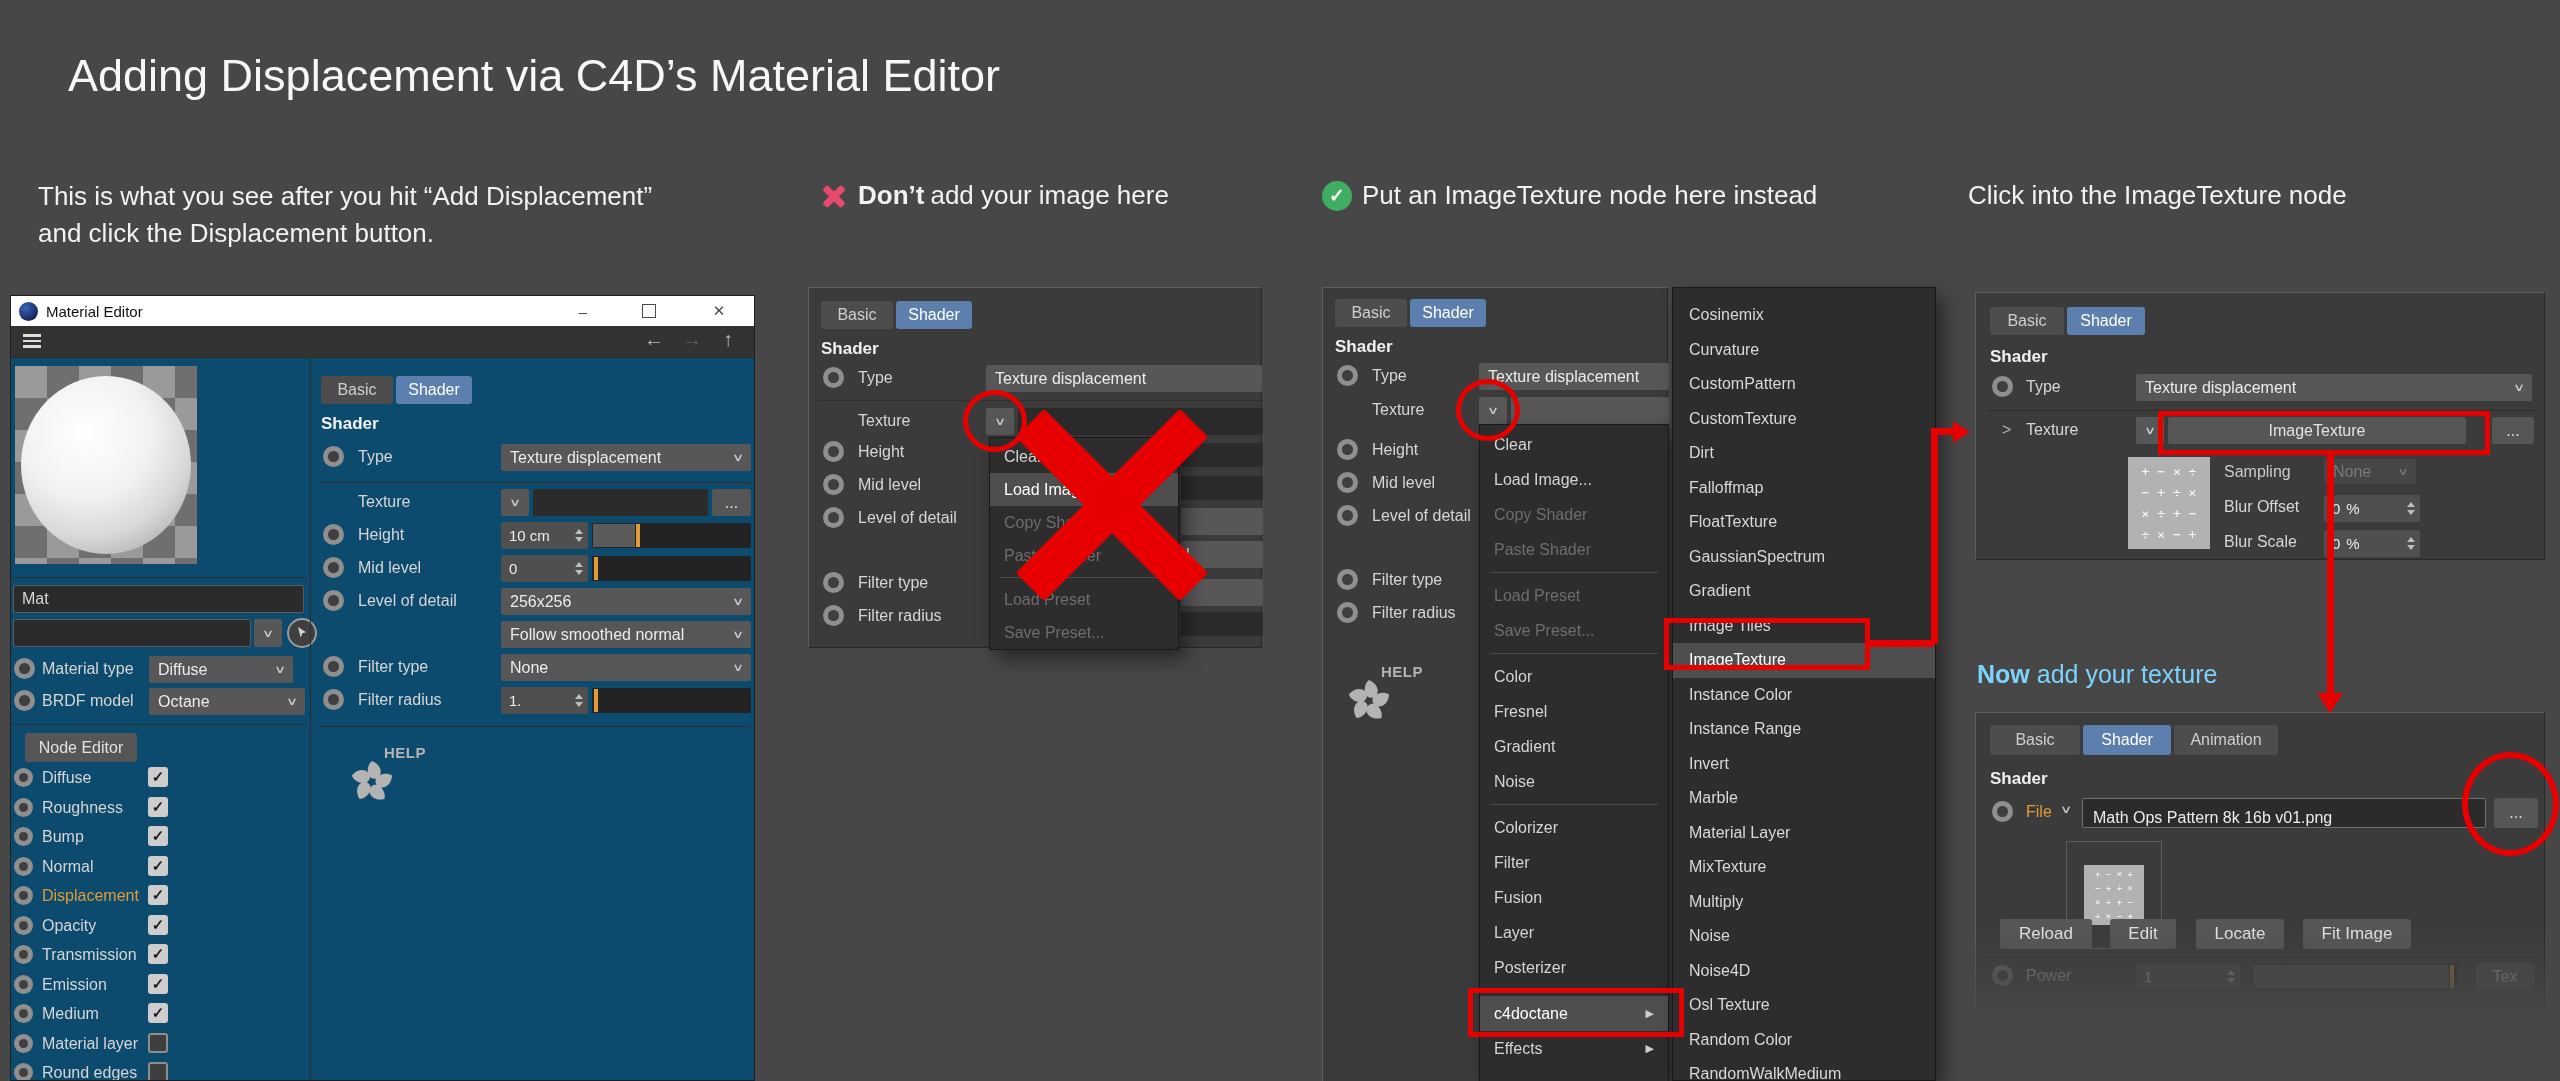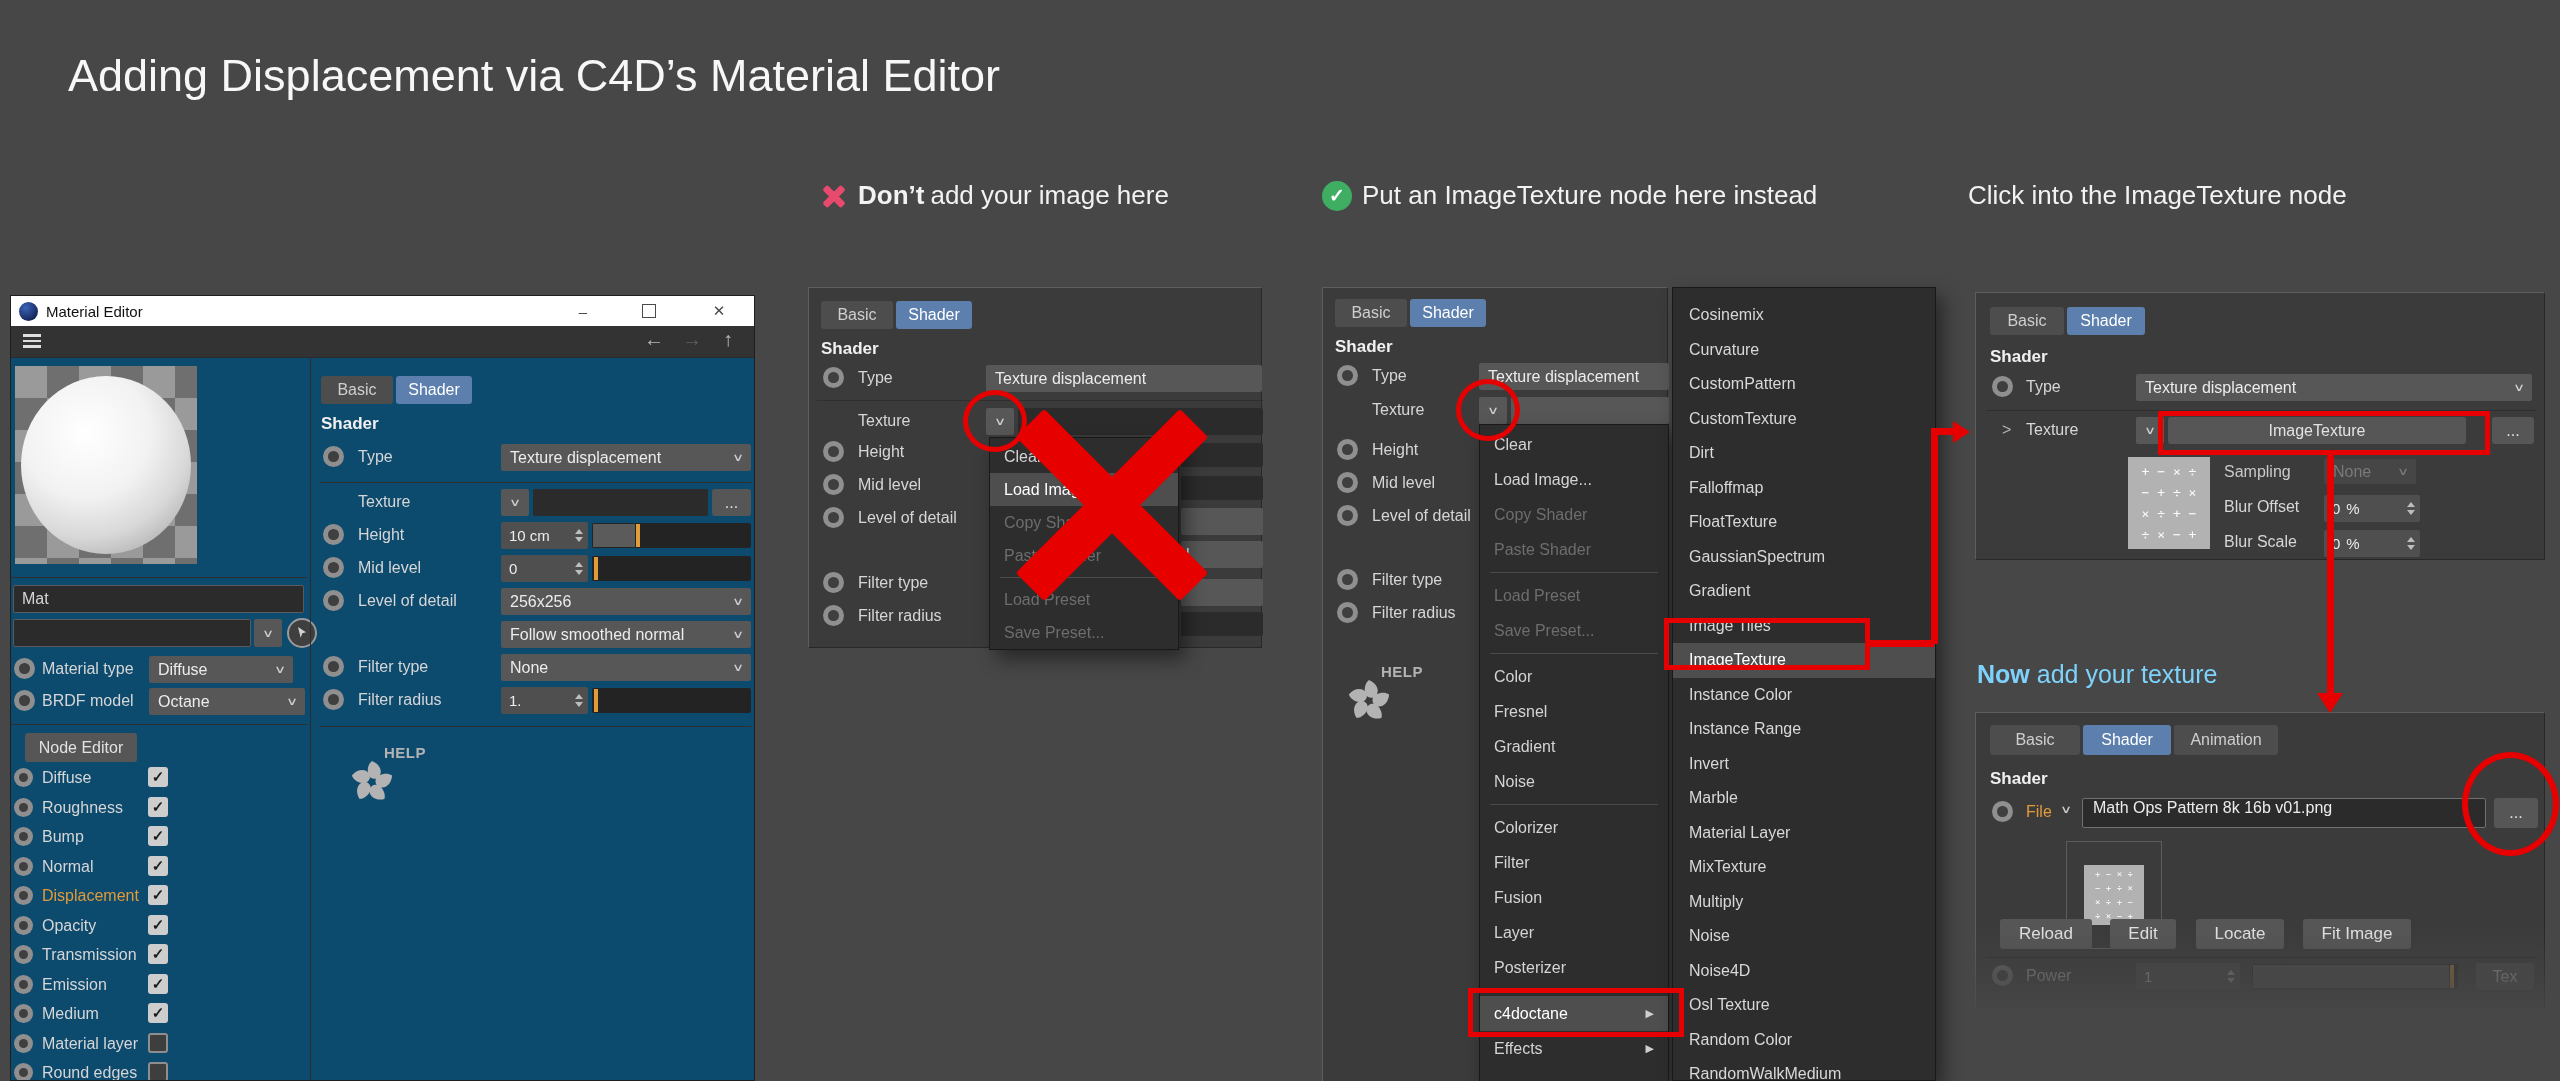--- a/index.html
+++ b/index.html
@@ -109,20 +109,24 @@
   .fade{position:absolute;left:1968px;top:930px;width:592px;height:118px;z-index:30;
       background:linear-gradient(to bottom,rgba(71,71,71,0) 0%,#474747 80%)}
 </style>
 </head>
 <body>
 
 <div class="canvas">
 
   <div class="slide-title">Adding Displacement via C4D’s Material Editor</div>
 
+  <div class="abs step1" style="left:38px;top:178px">
+    <div>This is what you see after you hit “Add Displacement”</div>
+    <div>and click the Displacement button.</div>
+  </div>
 
   <div class="stephdr" style="left:820px;top:180px">
     <span class="xbadge"></span>
     <span class="b">Don’t</span>
     <span style="margin-left:-4px">add your image here</span>
   </div>
 
   <div class="stephdr" style="left:1322px;top:180px">
     <span class="okbadge">
         <span>✓</span>
@@ -685,21 +689,21 @@
         <span>Shader</span>
       </div>
     <div class="tab" style="left:198px;top:12px;width:104px;height:30px">
         <span>Animation</span>
       </div>
     <div class="hdg" style="left:14px;top:56px">Shader</div>
 
     <div class="radio" style="left:16px;top:88px"></div>
     <div class="lbl orange" style="left:50px;top:90px">File</div>
     <span class="lbl" style="left:86px;top:90px;font-size:11px;transform:scaleX(1.5);color:#cfcfcf">∨</span>
-    <div class="fielddark" style="left:106px;top:85px;width:404px;height:30px;border:1px solid #707070;display:flex;align-items:flex-start">
+    <div class="fielddark" style="left:106px;top:85px;width:404px;height:30px;border:1px solid #707070;display:flex;align-items:flex-end">
       <span class="lbl" style="position:static;padding-left:10px;color:#ececec">Math Ops Pattern 8k 16b v01.png</span>
     </div>
     <div class="btn" style="left:518px;top:85px;width:44px;height:30px">
       <span>...</span>
     </div>
 
     <div class="infocell" style="left:90px;top:128px;width:96px;height:108px">
       <div class="thumbA" style="left:17px;top:23px;width:60px;height:60px">
         <span class="pattern" style="font-size:9px;line-height:14px">+ − × ÷
 − + ÷ ×

